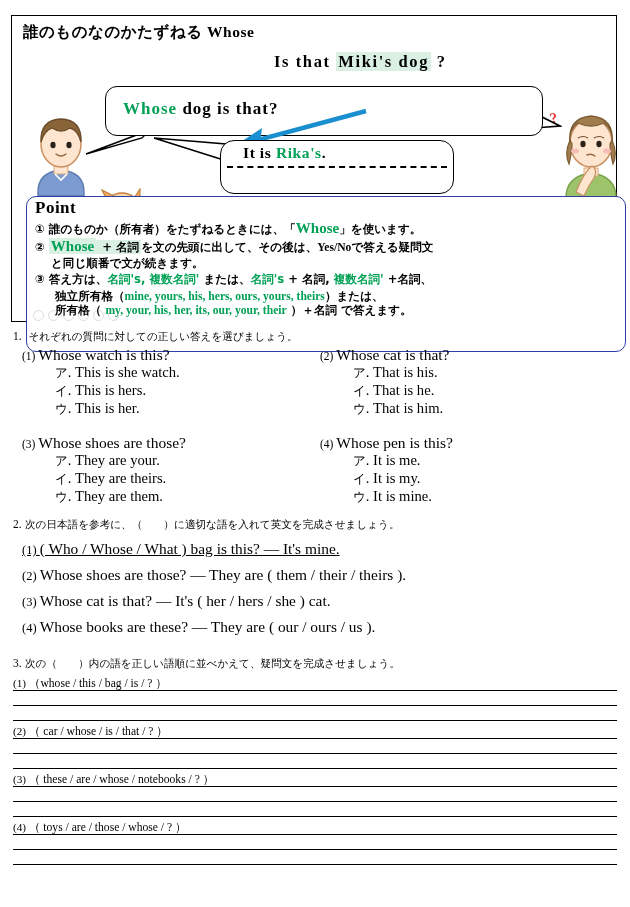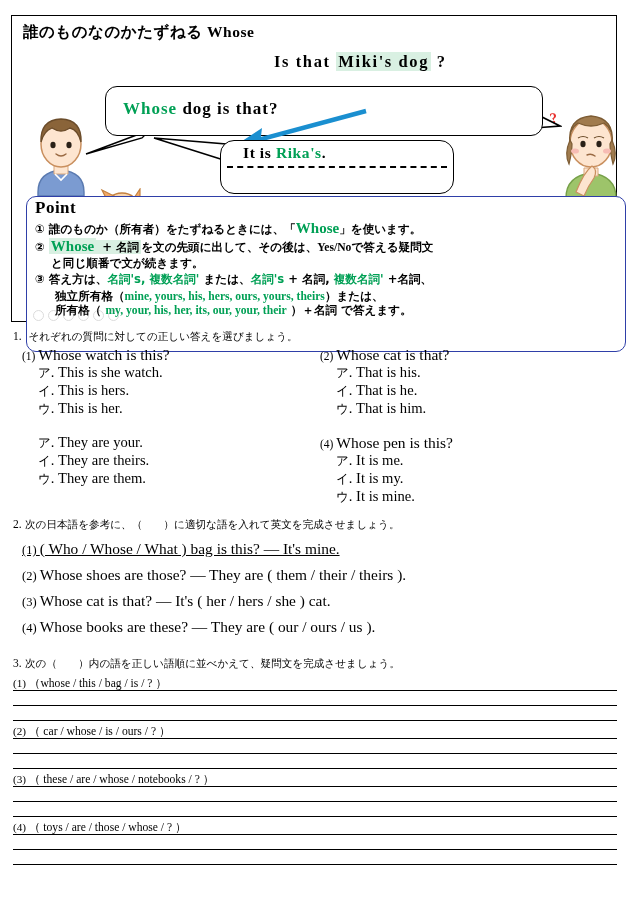--- a/index.html
+++ b/index.html
@@ -140,21 +140,21 @@
     font-family:"DejaVu Sans", sans-serif;
     font-size:10.6px; white-space:nowrap;
   }
   .sec-head .num{ font-family:"Liberation Serif", serif; font-size:11.5px; }
 
   #sec1{ top:330px; }
   #sec1 .sec-head{ position:absolute; left:13px; top:0; }
   .q-col{ position:absolute; font-family:"Liberation Serif", serif; }
   .q-title{ font-size:15.5px; white-space:nowrap; }
   .q-title .qn{ font-size:11.5px; }
-  .q-opt{ font-size:14.6px; white-space:nowrap; margin-left:16px; }
+  .q-opt{ font-size:14.6px; white-space:nowrap; margin-left:33px; }
   .q-opt .kana{ font-family:"DejaVu Sans", sans-serif; font-size:12.5px; }
 
   
   #sec2{ top:518px; }
   #sec2 .sec-head{ position:absolute; left:13px; top:0; }
   .s2row{
     position:absolute; left:22px;
     font-family:"Liberation Serif", serif;
     font-size:15.4px; white-space:nowrap;
   }
@@ -296,20 +296,21 @@
         <div class="q-opt"><span class="kana">イ</span><span>. This is hers.</span></div>
         <div class="q-opt"><span class="kana">ウ</span><span>. This is her.</span></div>
       </div>
       <div class="q-col" style="left: 320px; top: 16px;">
         <div class="q-title"><span class="qn">(2) </span><span>Whose cat is that?</span></div>
         <div class="q-opt"><span class="kana">ア</span><span>. That is his.</span></div>
         <div class="q-opt"><span class="kana">イ</span><span>. That is he.</span></div>
         <div class="q-opt"><span class="kana">ウ</span><span>. That is him.</span></div>
       </div>
       <div class="q-col" style="left: 22px; top: 104px;">
+        <div class="q-title"><span class="qn">(3) </span><span>Whose shoes are those?</span></div>
         <div class="q-opt"><span class="kana">ア</span><span>. They are your.</span></div>
         <div class="q-opt"><span class="kana">イ</span><span>. They are theirs.</span></div>
         <div class="q-opt"><span class="kana">ウ</span><span>. They are them.</span></div>
       </div>
       <div class="q-col" style="left: 320px; top: 104px;">
         <div class="q-title"><span class="qn">(4) </span><span>Whose pen is this?</span></div>
         <div class="q-opt"><span class="kana">ア</span><span>. It is me.</span></div>
         <div class="q-opt"><span class="kana">イ</span><span>. It is my.</span></div>
         <div class="q-opt"><span class="kana">ウ</span><span>. It is mine.</span></div>
       </div>
@@ -333,21 +334,21 @@
     <span class="num">3.</span>&nbsp;<span>次の（　　）内の語を正しい語順に並べかえて、疑問文を完成させましょう。</span>
   </div>
   <div id="sec3-body">
       <div class="s3item" style="top: 19px;">
         <div class="s3prompt"><span class="n">(1)  </span><span>（whose / this / bag / is / ? ）</span></div>
         <div class="rule" style="top: 14px;"></div>
         <div class="rule" style="top: 29px;"></div>
         <div class="rule" style="top: 44px;"></div>
       </div>
       <div class="s3item" style="top: 67px;">
-        <div class="s3prompt"><span class="n">(2)  </span><span>（ car / whose / is / ours / ? ）</span></div>
+        <div class="s3prompt"><span class="n">(2)  </span><span>（ car / whose / is / that / ? ）</span></div>
         <div class="rule" style="top: 14px;"></div>
         <div class="rule" style="top: 29px;"></div>
         <div class="rule" style="top: 44px;"></div>
       </div>
       <div class="s3item" style="top: 115px;">
         <div class="s3prompt"><span class="n">(3)  </span><span>（ these / are / whose / notebooks / ? ）</span></div>
         <div class="rule" style="top: 14px;"></div>
         <div class="rule" style="top: 29px;"></div>
         <div class="rule" style="top: 44px;"></div>
       </div>

